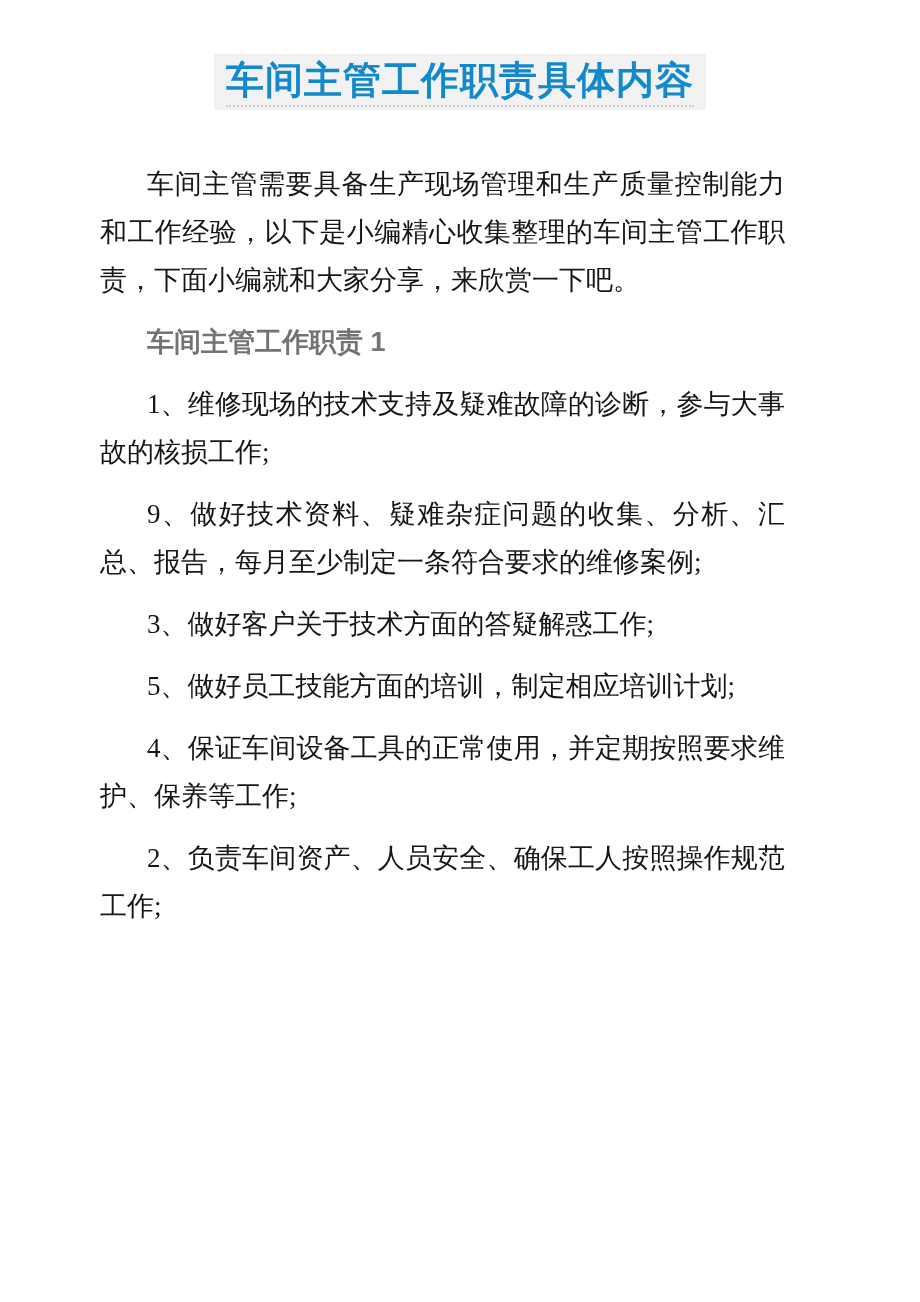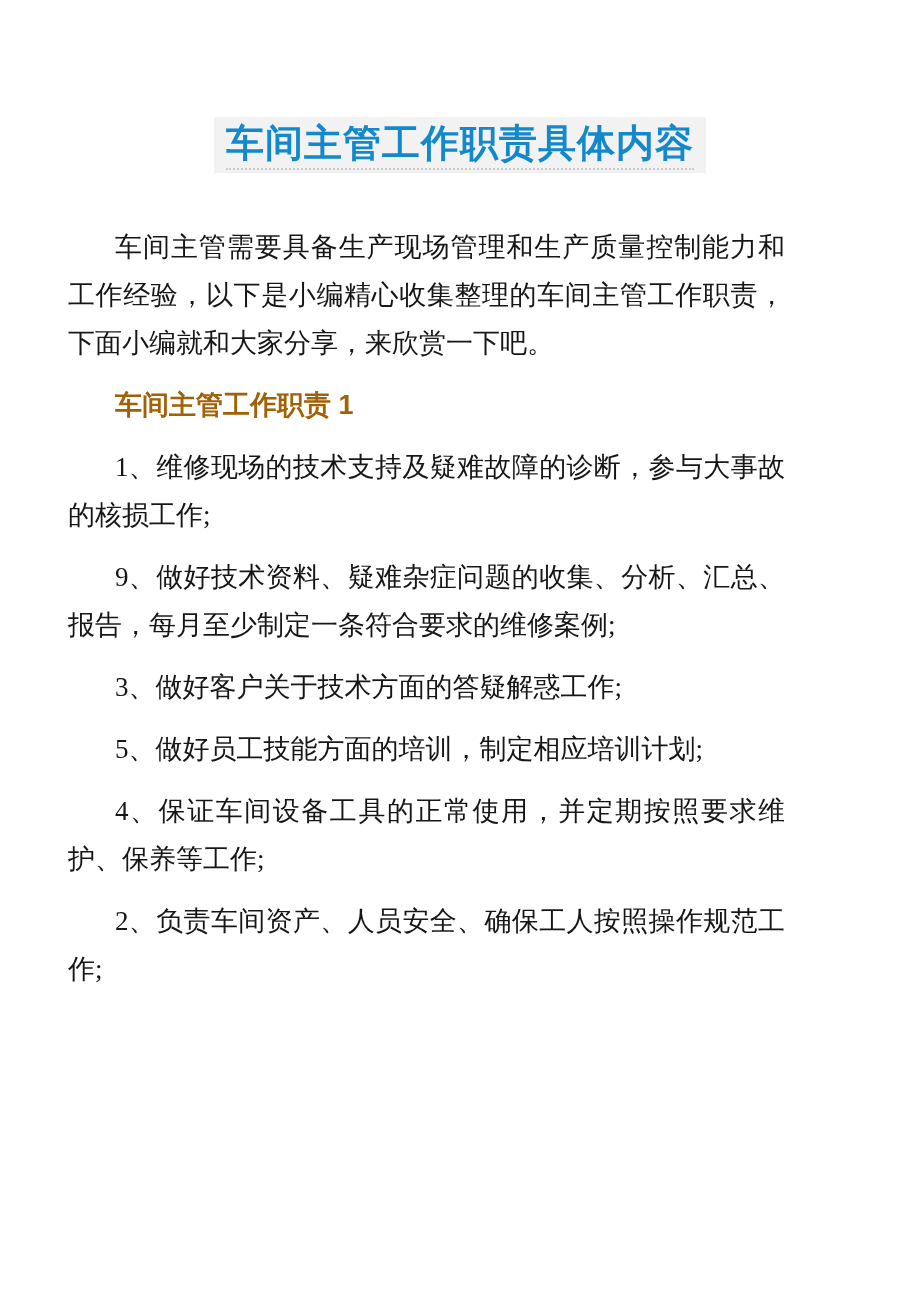--- a/index.html
+++ b/index.html
@@ -9,53 +9,53 @@
     position: relative;
     font-family: "Liberation Serif", "DejaVu Serif", serif;
     overflow: hidden;
   }
   .doc-page {
     width: 920px;
     height: 1302px;
     background: #ffffff;
   }
   .title-wrap {
-    padding-top: 117px;
+    padding-top: 54px;
     text-align: center;
   }
   .doc-title {
     display: inline-block;
     background: #f2f2f2;
     color: #1389cb;
     font-family: "Liberation Sans", "DejaVu Sans", sans-serif;
     font-weight: bold;
     font-size: 38px;
     line-height: 40px;
     padding: 6px 12px 10px 12px;
     letter-spacing: 1px;
   }
   .doc-title .title-inner {
     border-bottom: 2px dotted #c9c9c9;
     padding-bottom: 4px;
   }
   .content {
-    margin: 50px 135px 0 68px; 
+    margin: 50px 135px 0 100px; 
     color: #161616;
   }
   .content p {
     font-size: 27px;
     line-height: 48px;
     text-align: justify;
     text-justify: inter-ideograph;
     text-indent: 47px;
     margin-top: 14px;
   }
   .content p.intro { margin-top: 0; }
   .content p.section-heading {
-    color: #a16207;
+    color: #737373;
     font-weight: bold;
     font-family: "Liberation Sans", "DejaVu Sans", sans-serif;
     font-size: 27px;
   }
 </style>
 </head>
 <body>
 
 <div class="doc-page">
 

